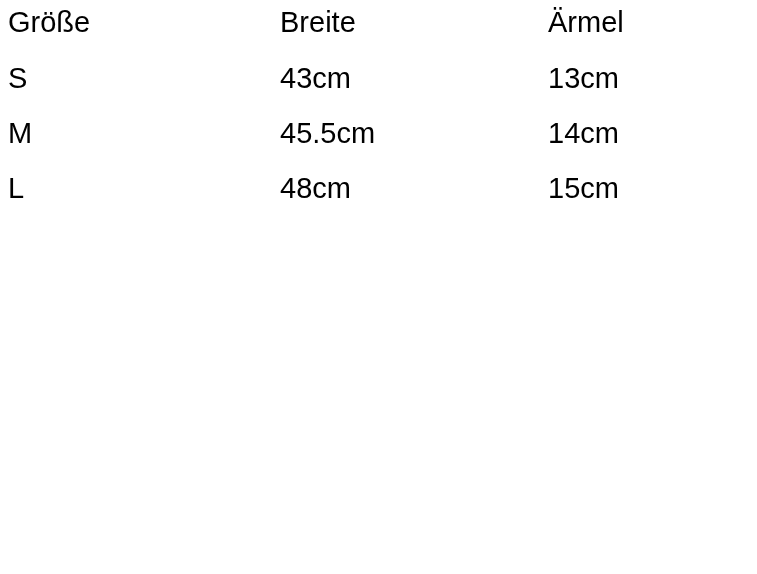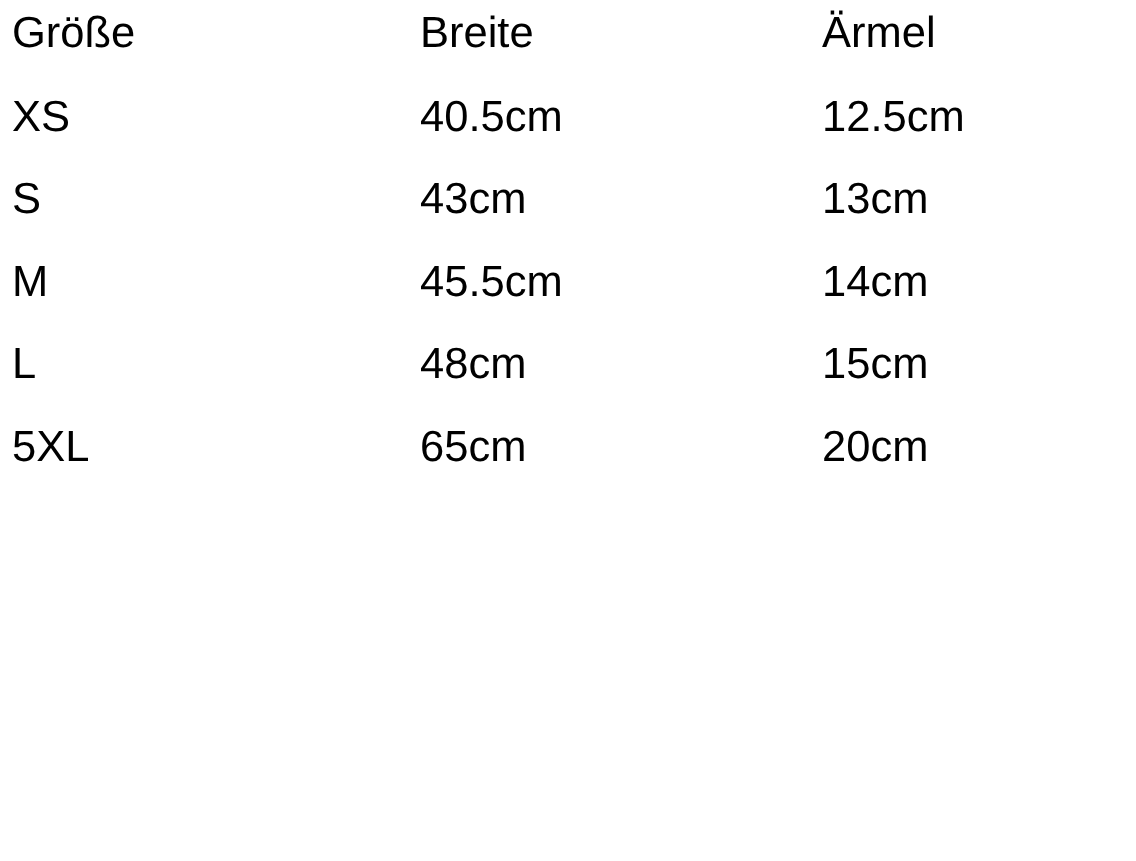--- a/index.html
+++ b/index.html
@@ -58,39 +58,29 @@
     </colgroup>
     <thead>
       <tr>
         <th>Größe</th>
         <th>Breite</th>
         <th>Ärmel</th>
       </tr>
     </thead>
     <tbody>
       <tr>
-        <td>XS</td>
-        <td>40.5cm</td>
-        <td>12.5cm</td>
-      </tr>
-      <tr>
         <td>S</td>
         <td>43cm</td>
         <td>13cm</td>
       </tr>
       <tr>
         <td>M</td>
         <td>45.5cm</td>
         <td>14cm</td>
       </tr>
       <tr>
         <td>L</td>
         <td>48cm</td>
         <td>15cm</td>
       </tr>
-      <tr>
-        <td>5XL</td>
-        <td>65cm</td>
-        <td>20cm</td>
-      </tr>
     </tbody>
   </table>
 </div>
 
 </body></html>

